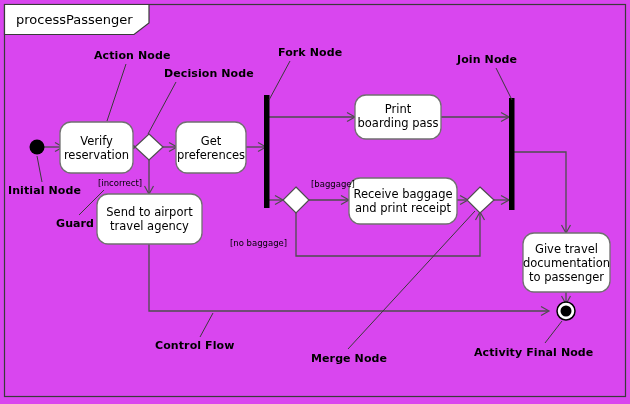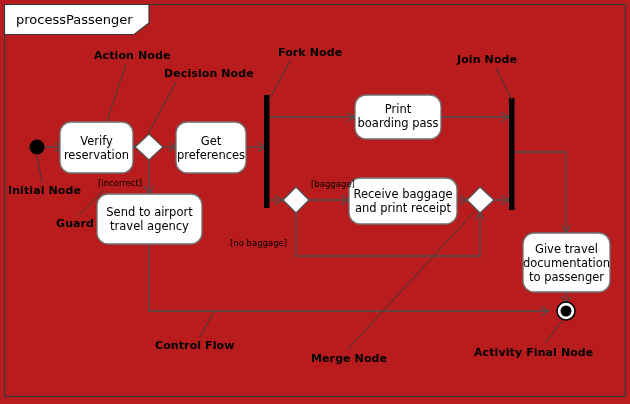--- a/index.html
+++ b/index.html
@@ -8,21 +8,21 @@
     padding: 0;
     background: #ffffff;
   }
   body {
     font-family: "DejaVu Sans", sans-serif;
   }
   #canvas {
     position: relative;
     width: 630px;
     height: 404px;
-    background: #b91c1c;
+    background: #d946ef;
     overflow: hidden;
   }
   #diagram-svg {
     position: absolute;
     left: 0;
     top: 0;
     width: 630px;
     height: 404px;
   }
   .node-label {

